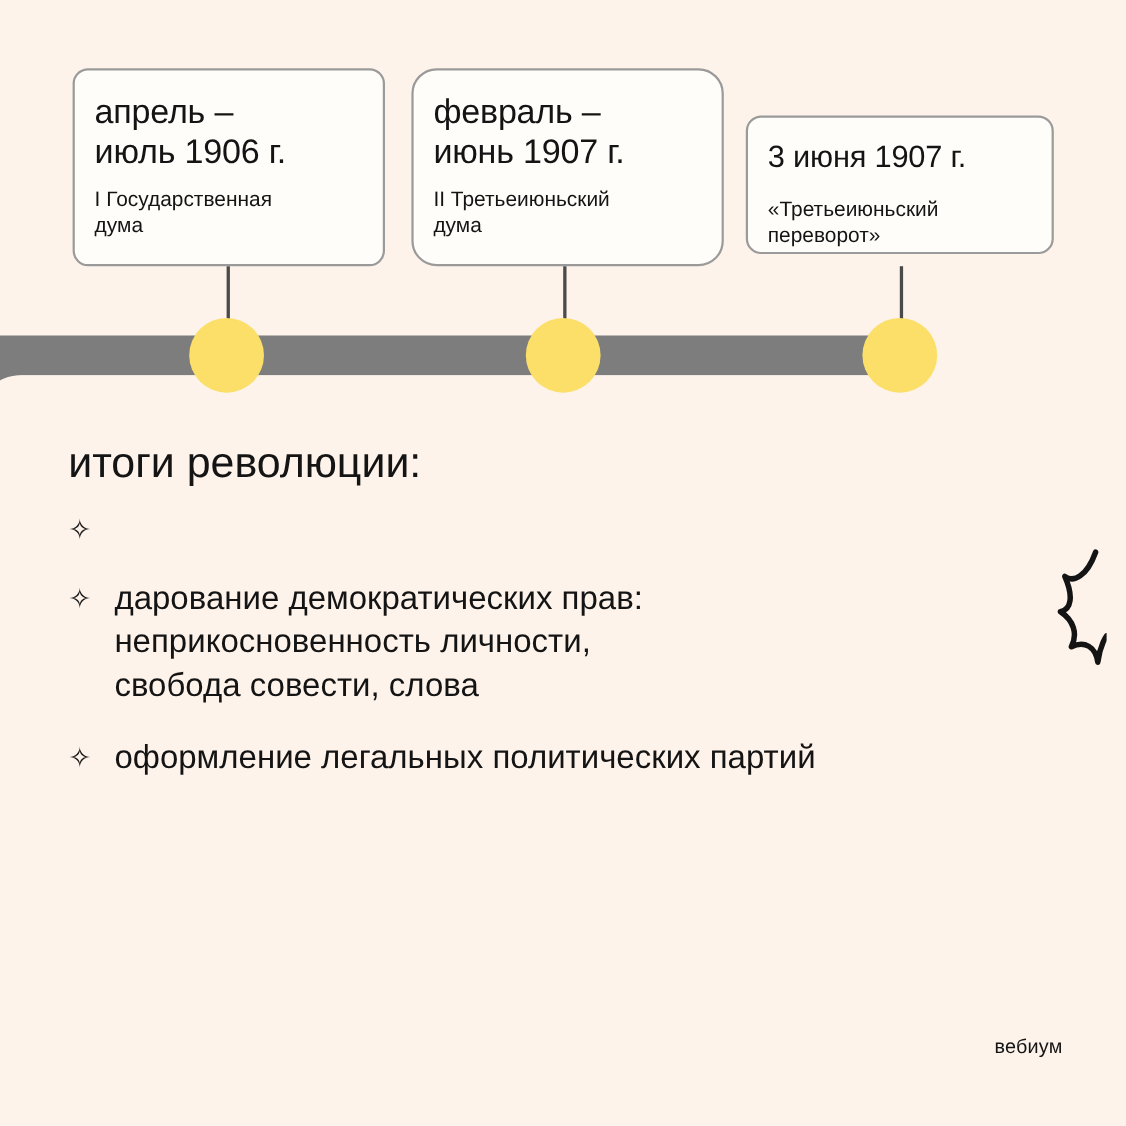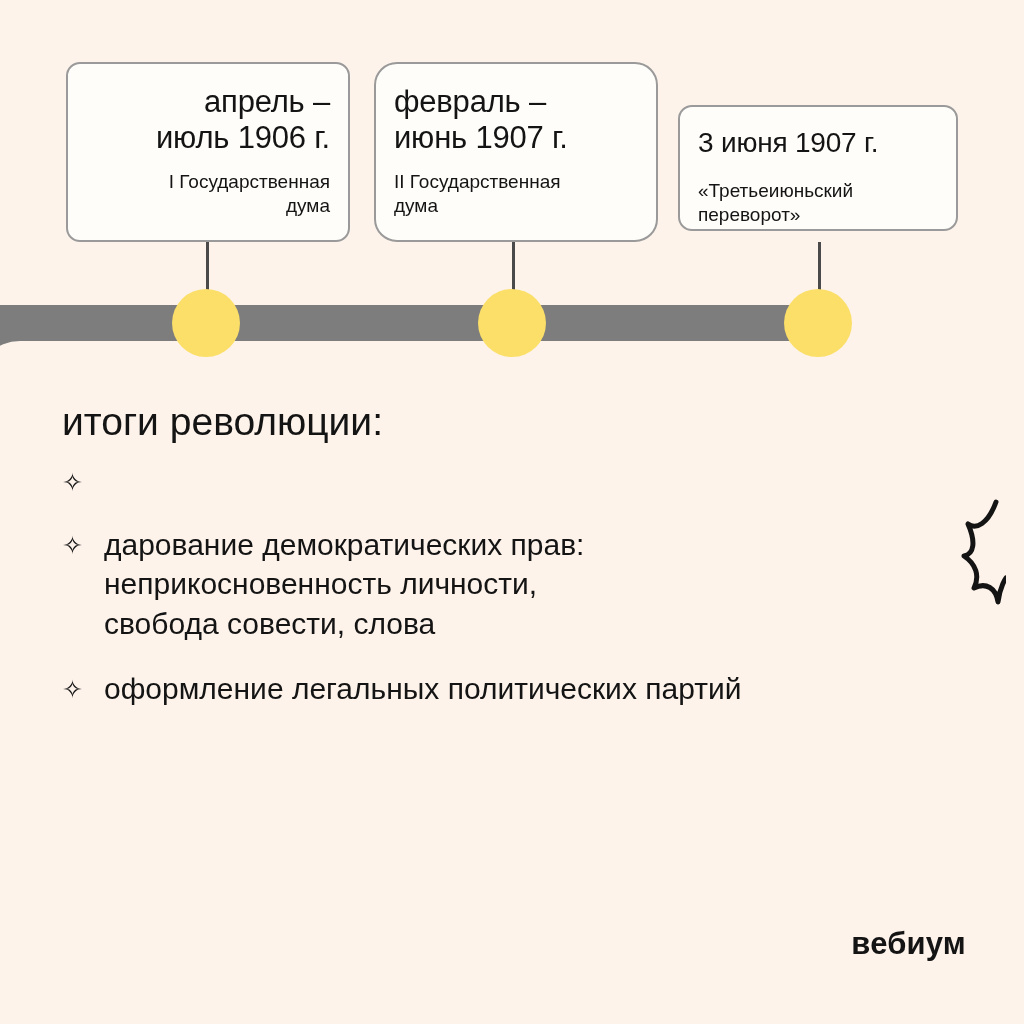--- a/index.html
+++ b/index.html
@@ -76,21 +76,21 @@
     white-space: pre-line;
   }
   .card-sub {
     margin-top: 14px;
     font-size: 19px;
     line-height: 1.25;
     color: #141414;
     white-space: pre-line;
   }
 
-  #card-0 { left: 66px;  top: 62px;  width: 284px; height: 180px; text-align: right; }
+  #card-0 { left: 66px;  top: 62px;  width: 284px; height: 180px; }
   #card-1 { left: 374px; top: 62px;  width: 284px; height: 180px; border-radius: 23px; }
   #card-2 { left: 678px; top: 105px; width: 280px; height: 126px; }
 
   #card-2 .card-title { font-size: 28px; }
   #card-2 .card-sub { font-size: 19px; margin-top: 20px; }
 
   
   .results-heading {
     position: absolute;
     left: 62px;
@@ -133,22 +133,22 @@
     top: 494px;
     width: 130px;
     height: 140px;
   }
 
   
   .brand {
     position: absolute;
     right: 58px;
     bottom: 62px;
-    font-size: 31px;
-    font-weight: 700;
+    font-size: 18px;
+    font-weight: 400;
     color: #141414;
     letter-spacing: 0.2px;
     margin-left: 32px;
   }
 </style>
 </head>
 <body>
 
 <div id="stage">
 
@@ -166,21 +166,21 @@
   <div class="card" id="card-0">
     <div class="card-title">апрель –
 июль 1906 г.</div>
     <div class="card-sub">I Государственная
 дума</div>
   </div>
 
   <div class="card" id="card-1">
     <div class="card-title">февраль –
 июнь 1907 г.</div>
-    <div class="card-sub">II Государственная
+    <div class="card-sub">II Третьеиюньский
 дума</div>
   </div>
 
   <div class="card" id="card-2">
     <div class="card-title">3 июня 1907 г.</div>
     <div class="card-sub">«Третьеиюньский
 переворот»</div>
   </div>
 
   <div class="results-heading">итоги революции:</div>

